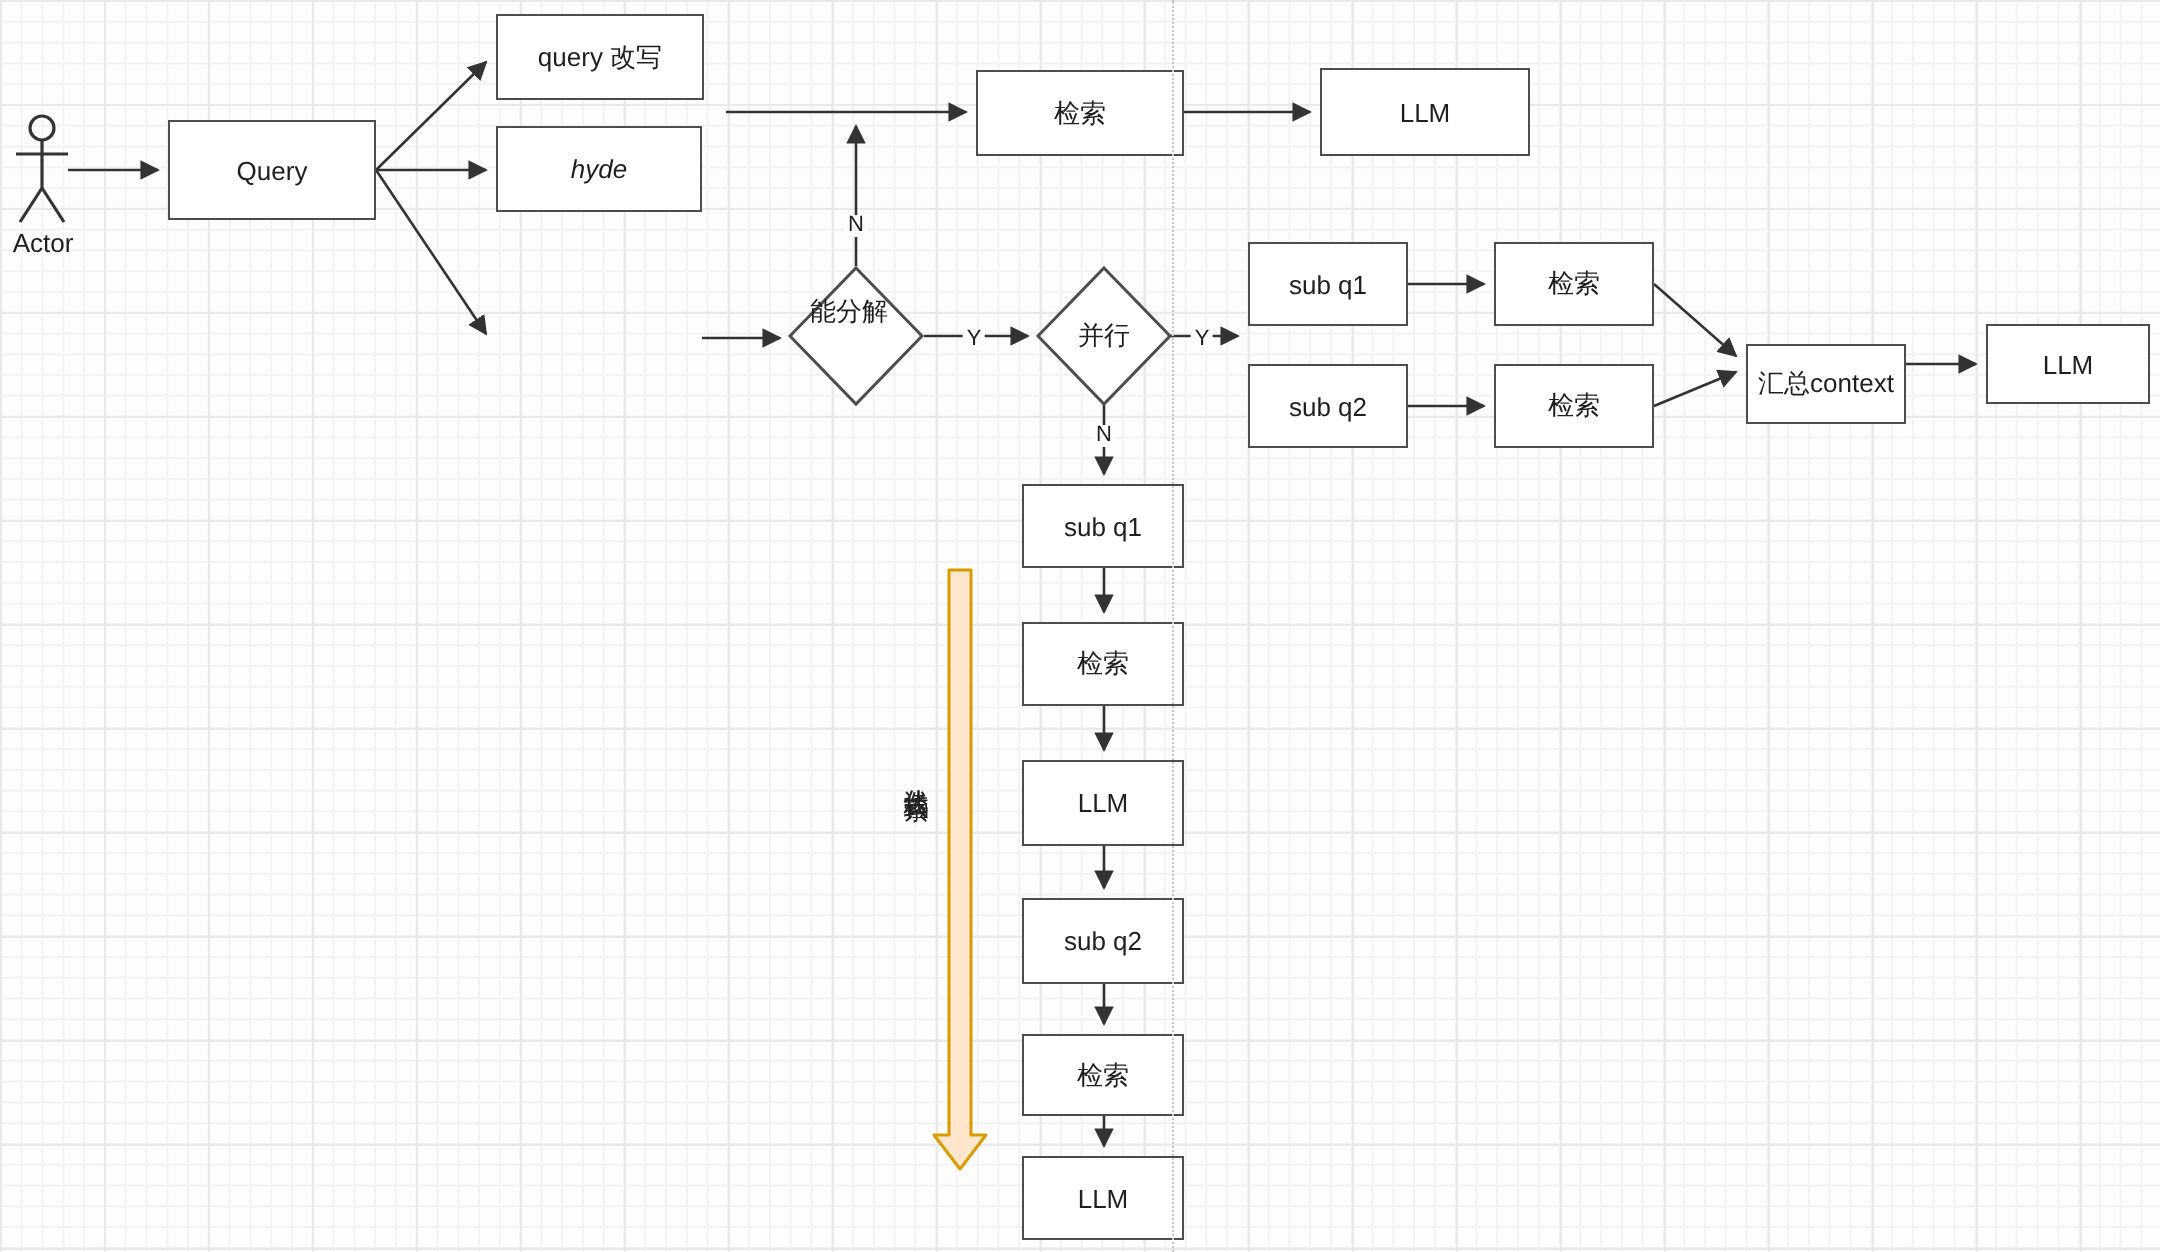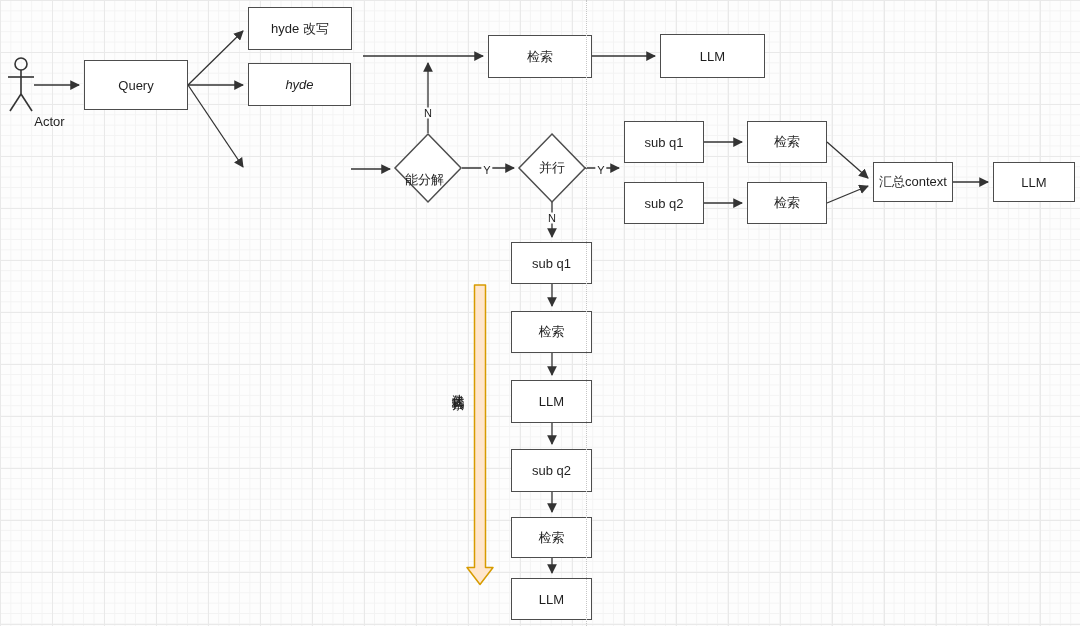--- a/index.html
+++ b/index.html
@@ -56,21 +56,20 @@
     color: #1f1f1f;
     line-height: 1;
   }
   .actor-label {
     position: absolute;
     left: -1px; top: 114px;
     width: 45px;
     text-align: center;
     font-size: 13px;
     color: #1f1f1f;
-    padding-left: 28px;
   }
   .vertical-annotation {
     position: absolute;
     left: 449px; top: 384px;
     writing-mode: vertical-rl;
     text-orientation: upright;
     font-size: 12.5px;
     letter-spacing: 1px;
     color: #222222;
   }
@@ -129,38 +128,38 @@
       <polygon points="428,134 461,168 428,202 395,168"></polygon>
       <polygon points="552,134 585,168 552,202 519,168"></polygon>
     </g>
 
     <path d="M474.5 285 L485.5 285 L485.5 567.5 L493 567.5 L480 584.5 L467 567.5 L474.5 567.5 Z" stroke-width="1.5" stroke-linejoin="round" fill="#ffe6cc" stroke="#d79b00"></path>
   </svg>
 
   <div class="actor-label">Actor</div>
 
   <div class="node" style="left:84px;  top:60px;  width:104px; height:50px;">Query</div>
-  <div class="node" style="left:248px; top:7px;   width:104px; height:43px;">hyde 改写</div>
+  <div class="node" style="left:248px; top:7px;   width:104px; height:43px;">query 改写</div>
   <div class="node" style="left:248px; top:63px;  width:103px; height:43px;font-style:italic;">hyde</div>
   <div class="node" style="left:488px; top:35px;  width:104px; height:43px;">检索</div>
   <div class="node" style="left:660px; top:34px;  width:105px; height:44px;">LLM</div>
   <div class="node" style="left:624px; top:121px; width:80px;  height:42px;">sub q1</div>
   <div class="node" style="left:747px; top:121px; width:80px;  height:42px;">检索</div>
   <div class="node" style="left:624px; top:182px; width:80px;  height:42px;">sub q2</div>
   <div class="node" style="left:747px; top:182px; width:80px;  height:42px;">检索</div>
-  <div class="node" style="left:873px; top:162px; width:80px;  height:40px;">汇总context</div>
+  <div class="node" style="left:873px; top:172px; width:80px;  height:40px;">汇总context</div>
   <div class="node" style="left:993px; top:162px; width:82px;  height:40px;">LLM</div>
   <div class="node" style="left:511px; top:242px; width:81px;  height:42px;">sub q1</div>
   <div class="node" style="left:511px; top:311px; width:81px;  height:42px;">检索</div>
   <div class="node" style="left:511px; top:380px; width:81px;  height:43px;">LLM</div>
   <div class="node" style="left:511px; top:449px; width:81px;  height:43px;">sub q2</div>
   <div class="node" style="left:511px; top:517px; width:81px;  height:41px;">检索</div>
   <div class="node" style="left:511px; top:578px; width:81px;  height:42px;">LLM</div>
 
-  <div class="diamond-label" style="left:398px; top:170px; width:53px; height:20px;">能分解</div>
+  <div class="diamond-label" style="left:398px; top:146px; width:53px; height:20px;">能分解</div>
   <div class="diamond-label" style="left:522px; top:158px; width:60px; height:20px;">并行</div>
 
   <div class="edge-label" style="left:428px; top:113px;">N</div>
   <div class="edge-label" style="left:487px; top:170px;">Y</div>
   <div class="edge-label" style="left:601px; top:170px;">Y</div>
   <div class="edge-label" style="left:552px; top:218px;">N</div>
 
   <div class="vertical-annotation">迭代式检索</div>
 
   <div class="dotted-guide"></div>

